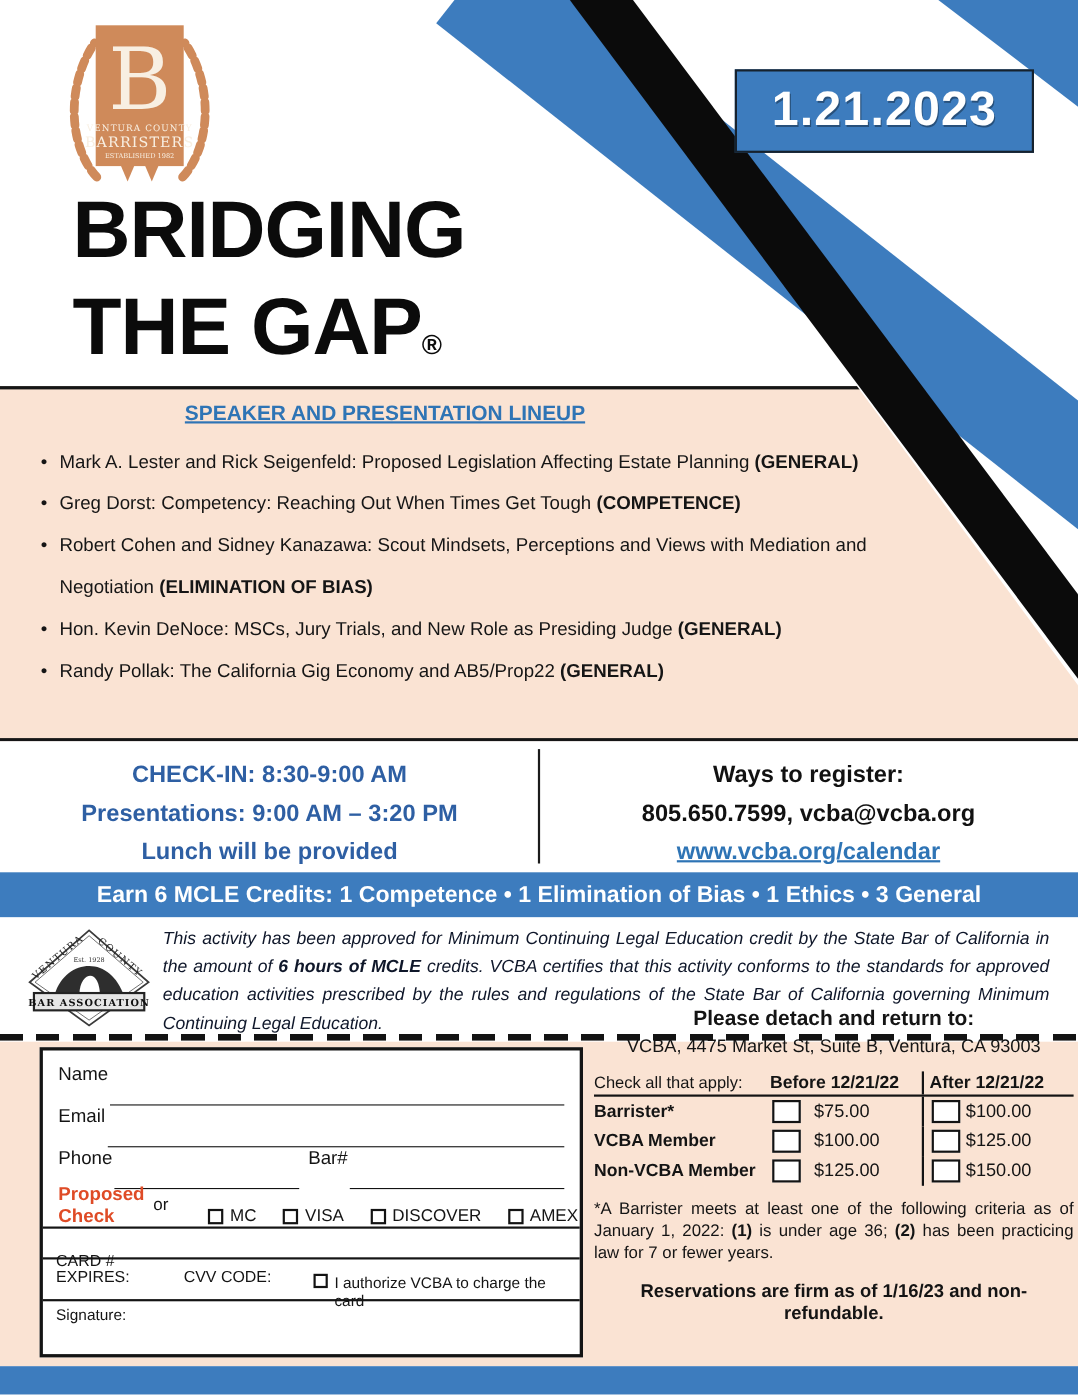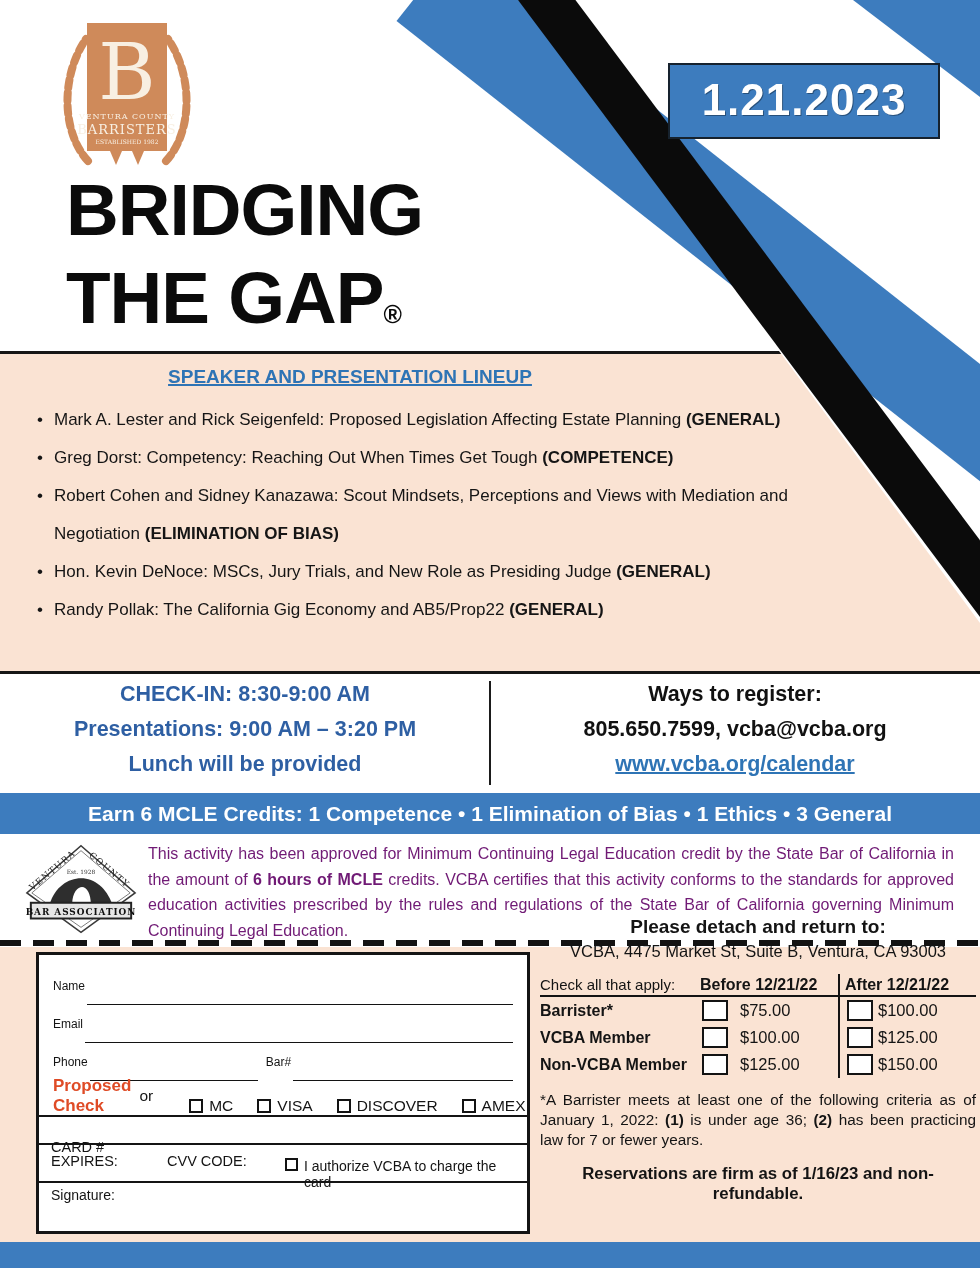--- a/index.html
+++ b/index.html
@@ -24,46 +24,46 @@
         clip-path:polygon(0 0,779px 0,980px 272px,980px 323px,0 323px);}
   #lineup-heading{width:700px;padding-top:12px;text-align:center;font-size:19px;font-weight:bold;
         color:#2e74b5;text-decoration:underline;text-decoration-thickness:2px;}
   #lineup ul{list-style:none;margin:13px 0 0 37px;padding:0;width:805px;font-size:17px;color:#151515;}
   #lineup li{line-height:38px;padding-left:17px;}
   #lineup li::before{content:"\2022";display:inline-block;width:17px;margin-left:-17px;}
   #lineup li b{font-weight:bold;}
 
   
   #schedule{position:absolute;left:0;top:674px;width:980px;height:119px;display:flex;}
-  .sch-col{width:490px;padding-top:3px;text-align:center;font-size:21.5px;font-weight:bold;line-height:35px;}
+  .sch-col{width:490px;padding-top:13px;text-align:center;font-size:21.5px;font-weight:bold;line-height:35px;}
   .sch-left{color:#2e5fa3;}
   .sch-right{color:#111111;}
   .sch-right a{color:#2e74b5;text-decoration:underline;text-decoration-thickness:2px;cursor:pointer;}
   #sch-divider{position:absolute;left:489px;top:681px;width:2px;height:104px;background:#1b1b1b;}
 
   
   #mcle-banner{position:absolute;left:0;top:793px;width:980px;height:41px;background:#3d7cbe;
         color:#ffffff;font-weight:bold;font-size:21px;line-height:41px;text-align:center;}
 
   
   #mcle{position:absolute;left:0;top:834px;width:980px;height:106px;background:#ffffff;}
   #vcba-seal{position:absolute;left:22px;top:9px;width:118px;height:92px;}
   #mcle p{position:absolute;left:148px;top:7px;width:806px;margin:0;font-size:16px;
-        line-height:25.7px;text-align:justify;color:#701a75;}
+        line-height:25.7px;text-align:justify;color:#0f172a;font-style:italic;}
 
   
   #dashes{position:absolute;left:0;top:940px;width:980px;height:6px;
         background:repeating-linear-gradient(90deg,#131313 0 21px,transparent 21px 33px);}
   #form-bg{position:absolute;left:0;top:947px;width:980px;height:295px;background:#fae3d3;}
 
   
   #form-box{position:absolute;left:36px;top:952px;width:494px;height:282px;background:#ffffff;
         border:3px solid #141414;}
   .fields{height:160px;padding:12px 14px 0 14px;}
-  .frow{display:flex;align-items:center;height:38px;font-size:12px;}
+  .frow{display:flex;align-items:flex-start;height:38px;font-size:17px;}
   .fline{flex:1;border-bottom:1.7px solid #131313;height:100%;margin-left:2px;cursor:text;}
   .fline.short{flex:0 0 168px;}
   .barlab{margin-left:8px;}
   .mailrow{display:flex;align-items:center;height:30px;font-size:15.5px;}
   .mailing{color:#df4b26;font-weight:bold;font-size:17px;}
   .ortext{margin:0 12px 0 8px;}
   .cb{display:inline-block;width:14px;height:14px;border:2px solid #131313;background:#fff;cursor:pointer;}
   .cblab{margin-left:6px;}
   .paygroup{margin-left:24px;display:flex;align-items:center;margin-top:20px;}
   .paygroup:first-of-type{margin-left:4px;}

